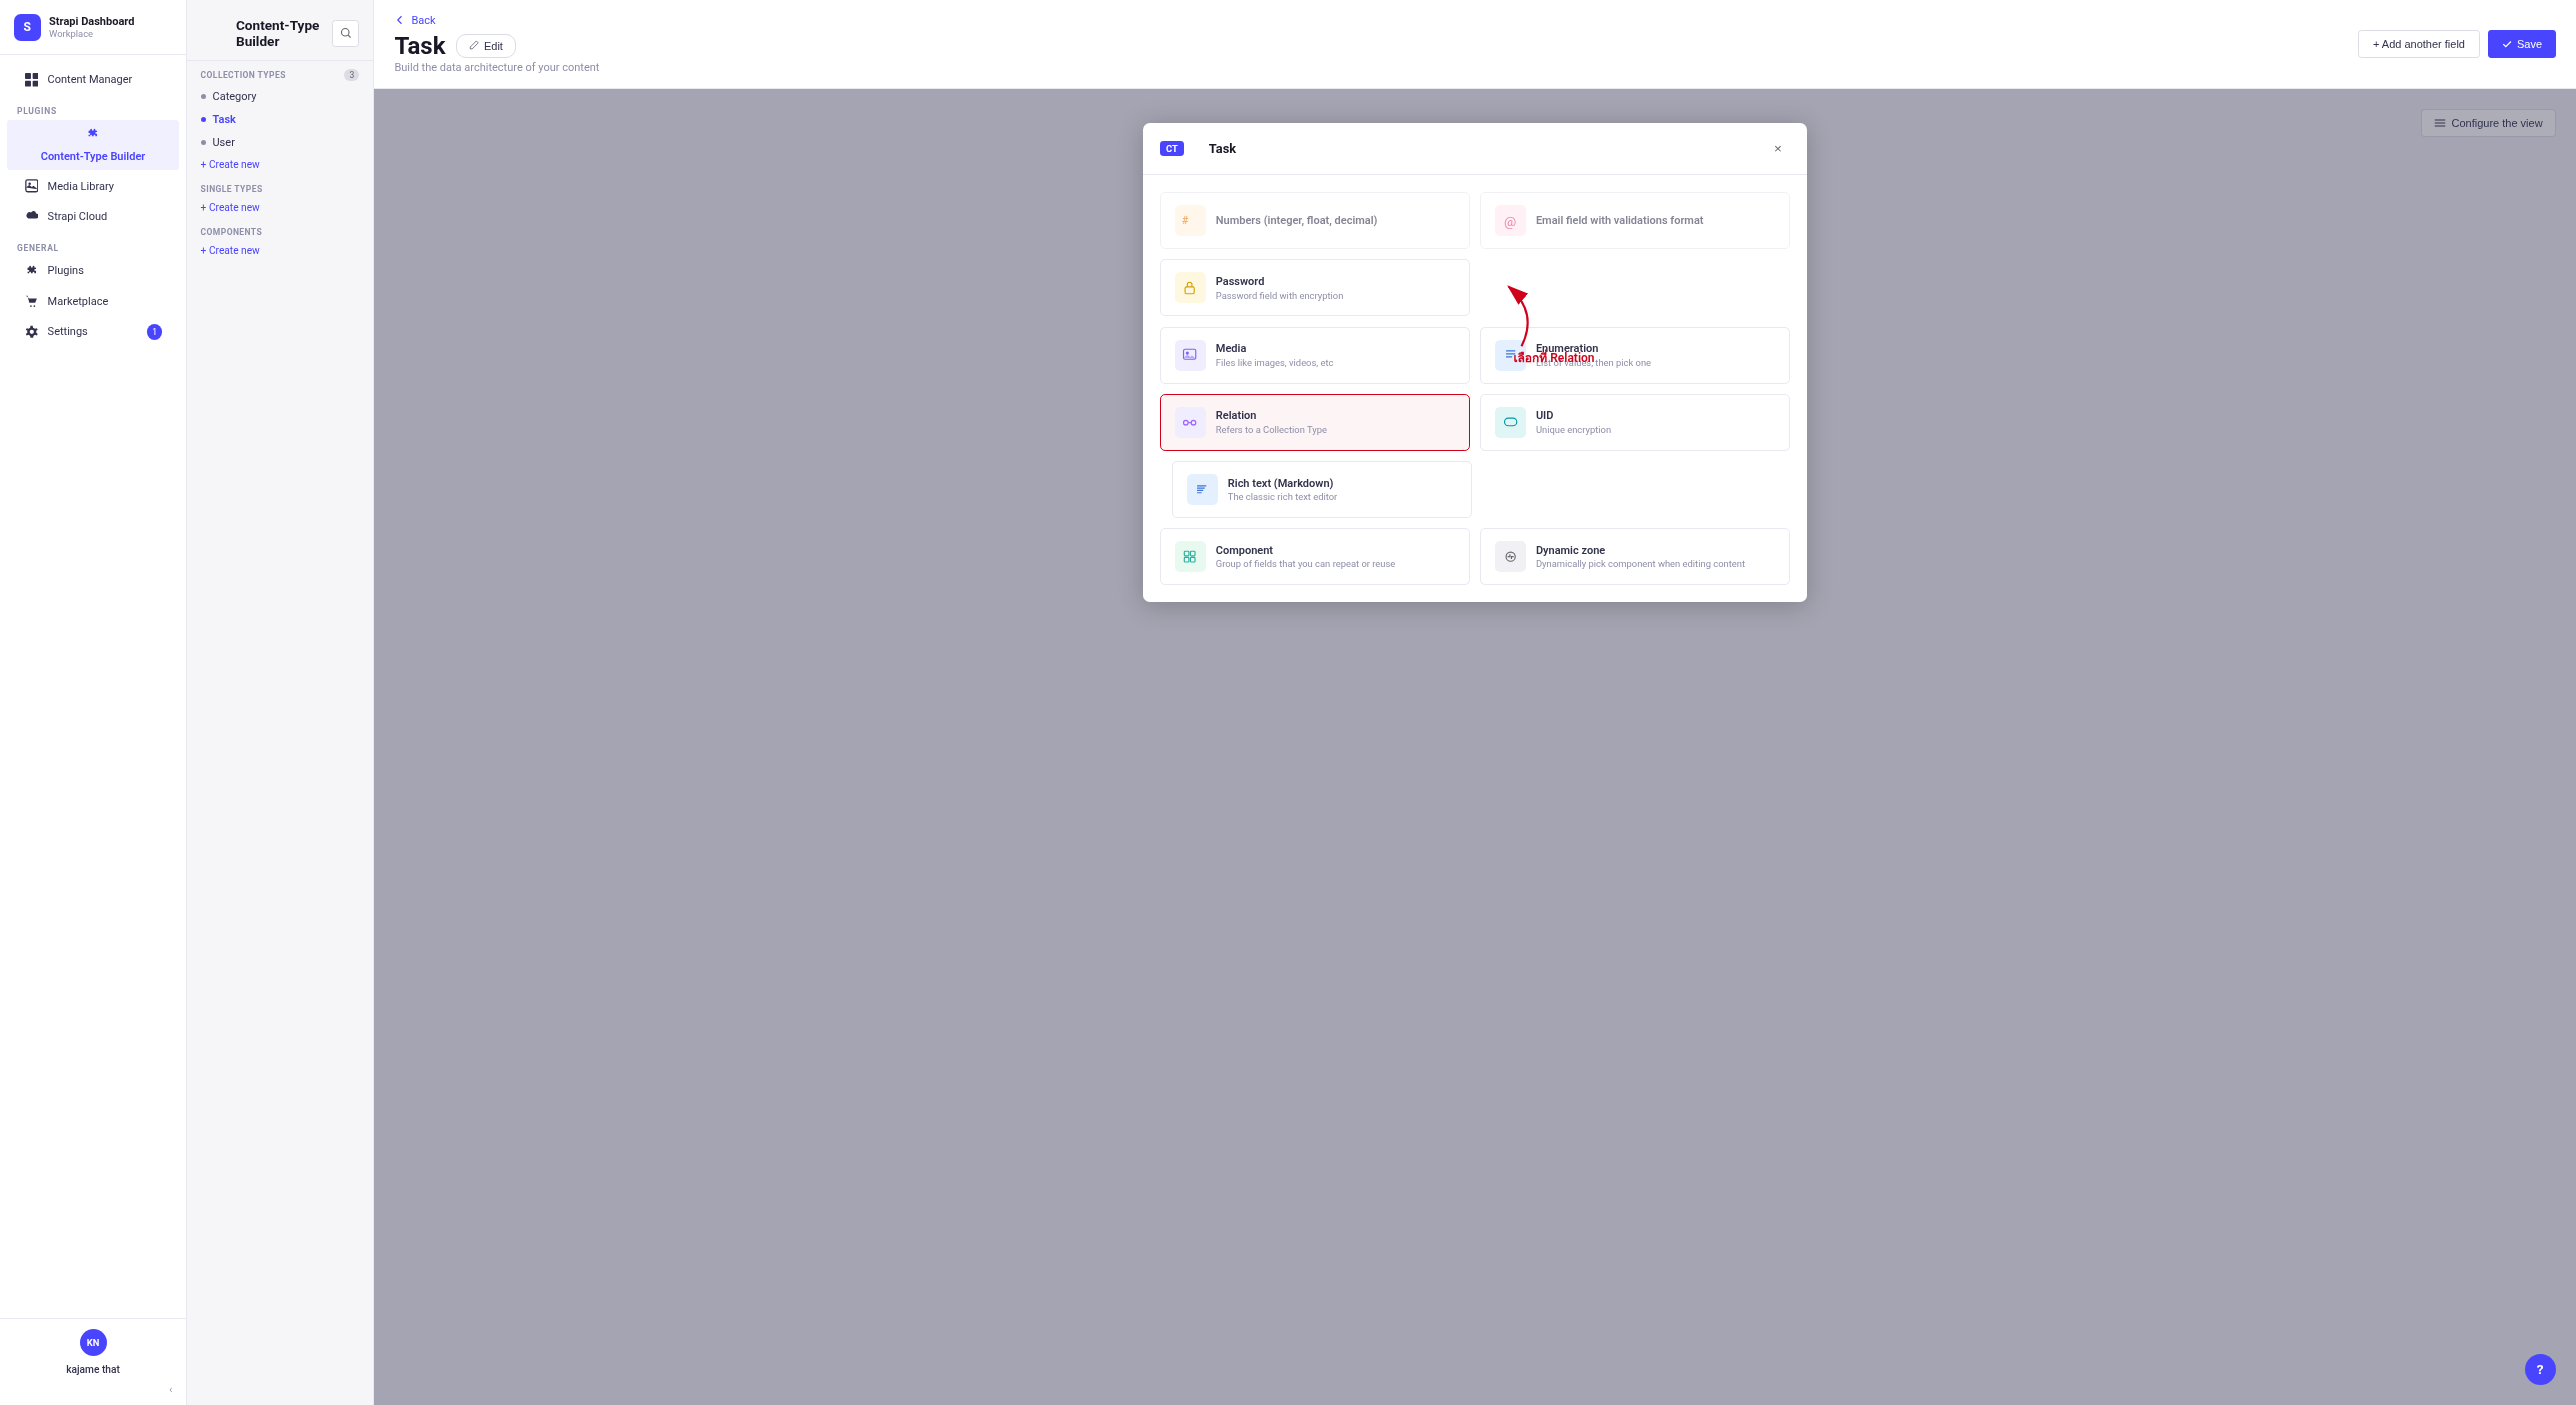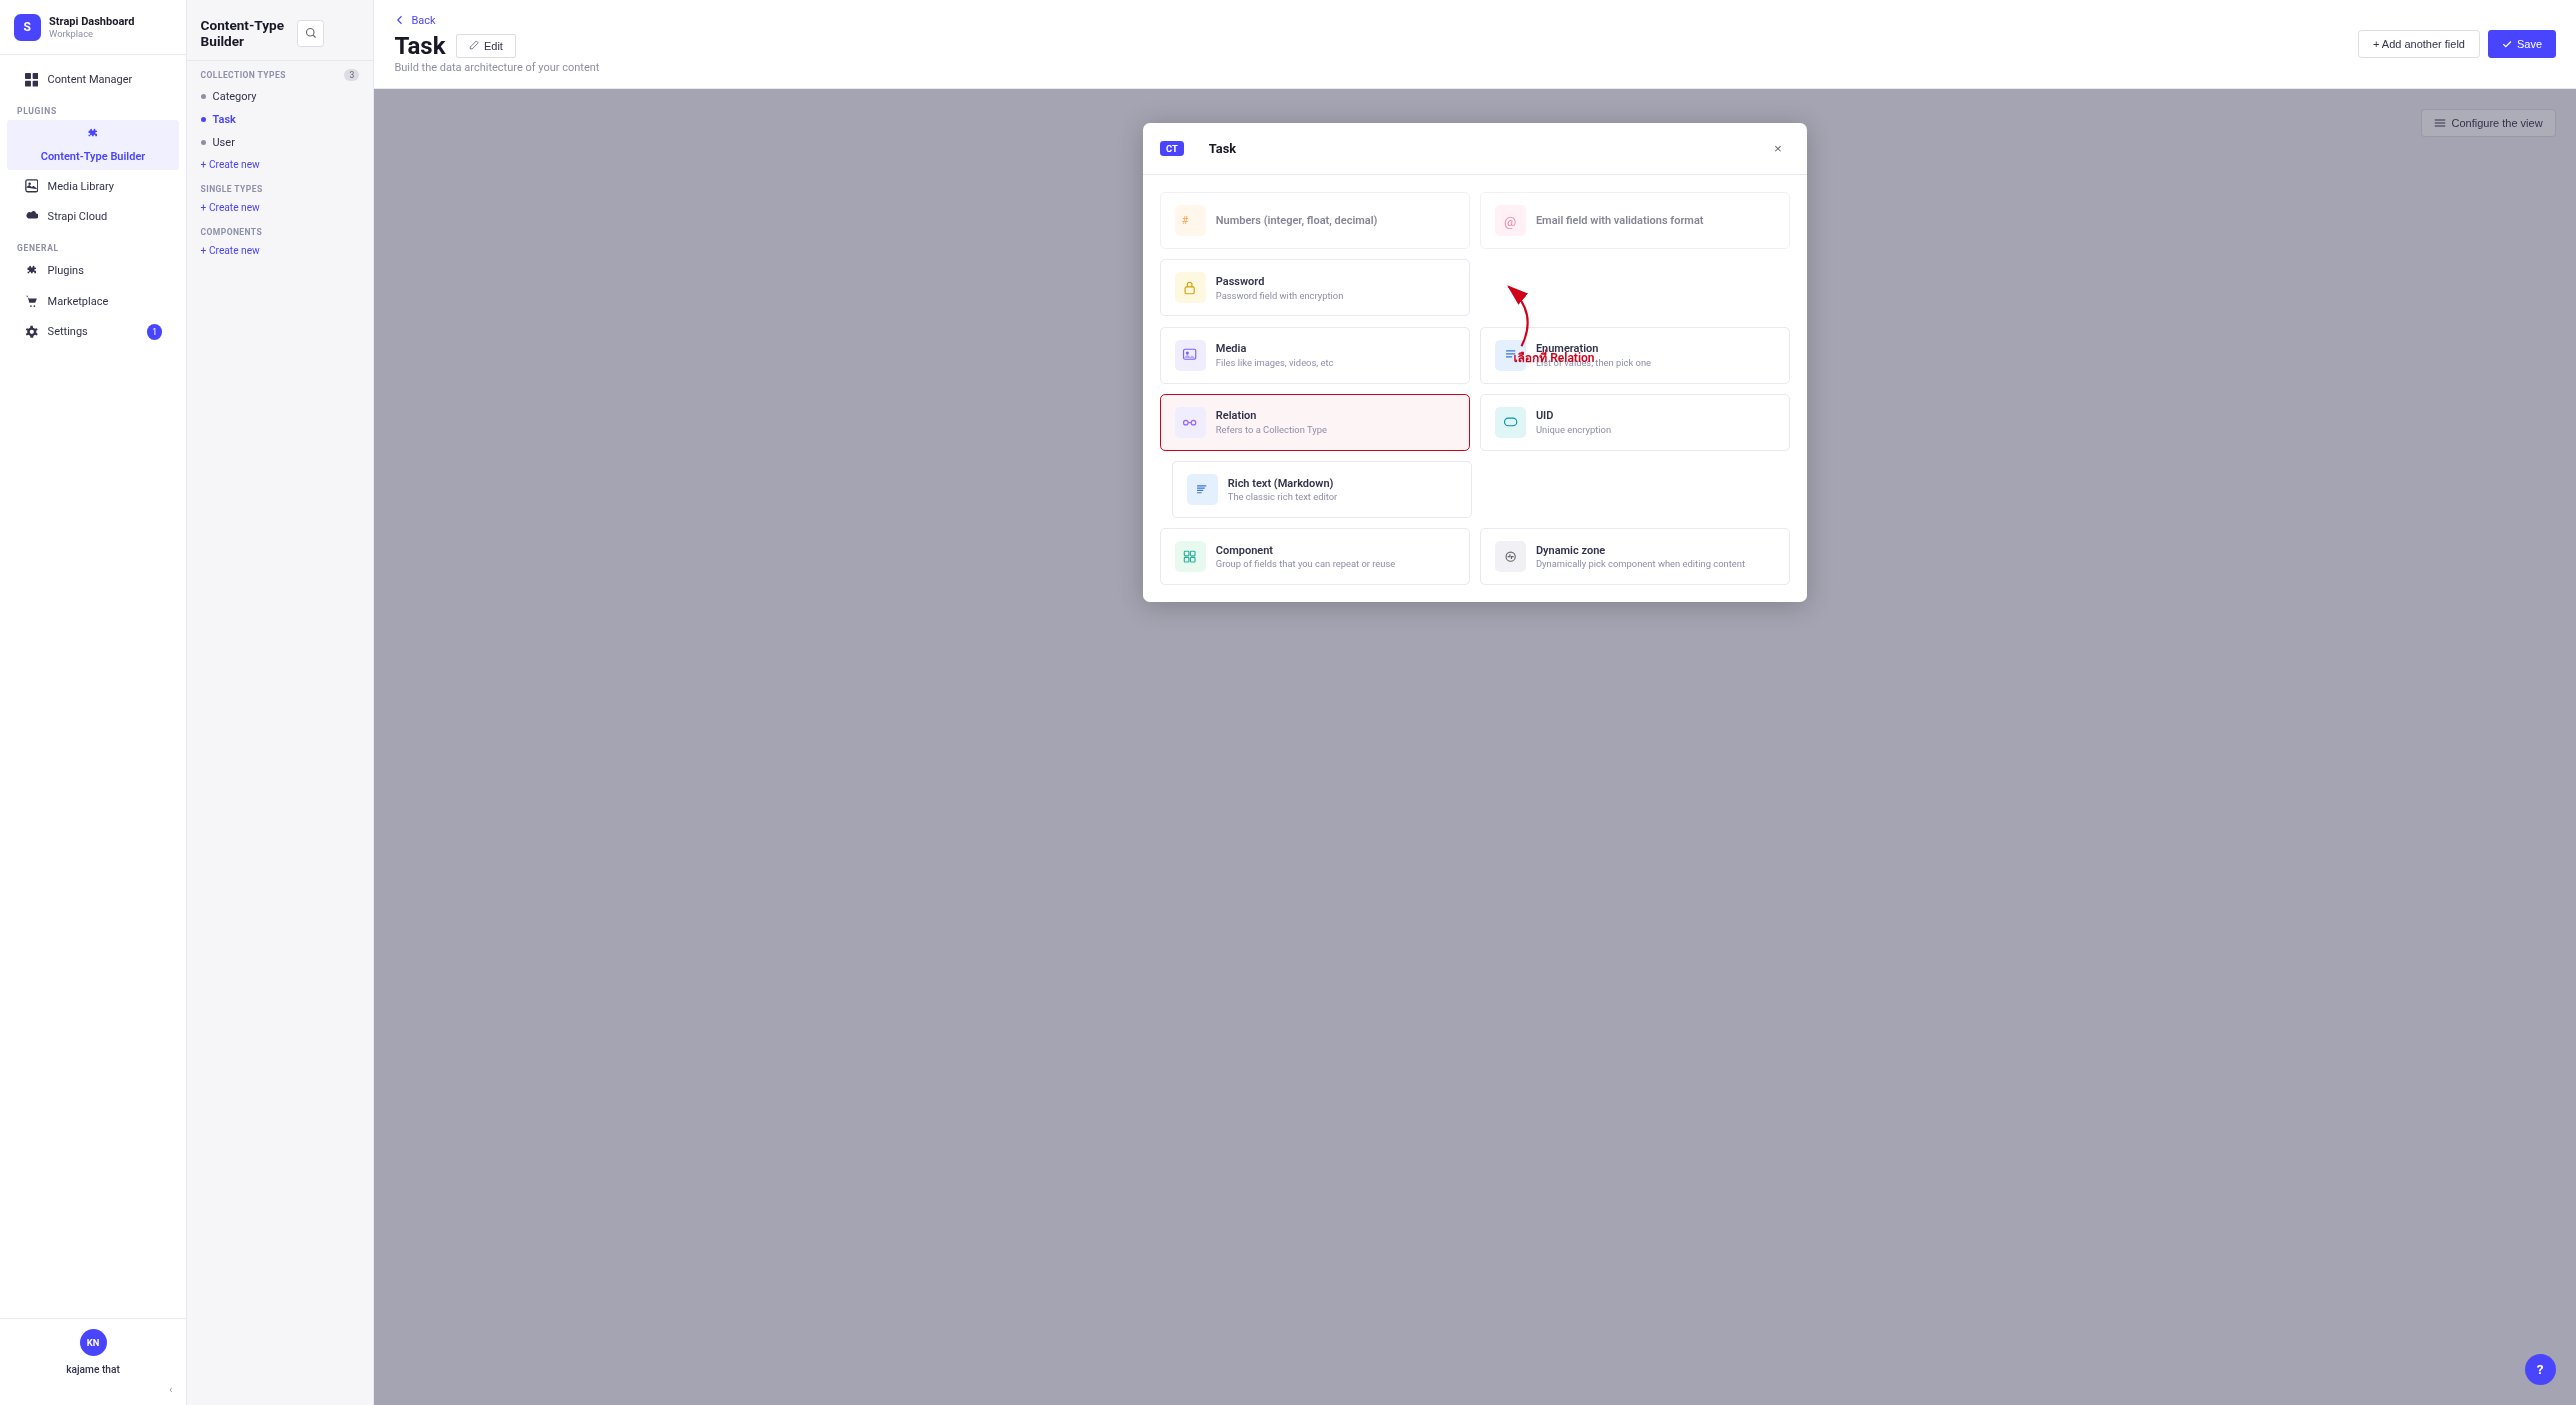--- a/index.html
+++ b/index.html
@@ -129,21 +129,21 @@
       background: #f6f6f9;
       border-right: 0.9px solid #e8e8f0;
       flex-shrink: 0;
       display: flex;
       flex-direction: column;
     }
     .secondary-sidebar-header {
       padding: 17px 13.6px 10.2px 13.6px;
       display: flex;
       align-items: center;
-      justify-content: flex-start;
+      justify-content: flex-end;
       border-bottom: 0.9px solid #e8e8f0;
       gap: 13px;
     }
     .secondary-sidebar-title {
       font-size: 13.6px;
       font-weight: 700;
       color: #181826;
       line-height: 1.2;
     }
     .search-btn {
@@ -238,21 +238,21 @@
     }
     .page-title {
       font-size: 24px;
       font-weight: 700;
       color: #181826;
     }
     .edit-btn {
       display: flex;
       gap: 5.1px;
       border: 0.9px solid #dcdce4;
-      border-radius: 2px;
+      border-radius: 10px;
       padding: 5.1px 12px;
       font-size: 11px;
       cursor: pointer;
       background: white;
       color: #32324d;
     }
     .page-subtitle {
       font-size: 11px;
       color: #8e8ea9;
       margin-top: 1.7px;

